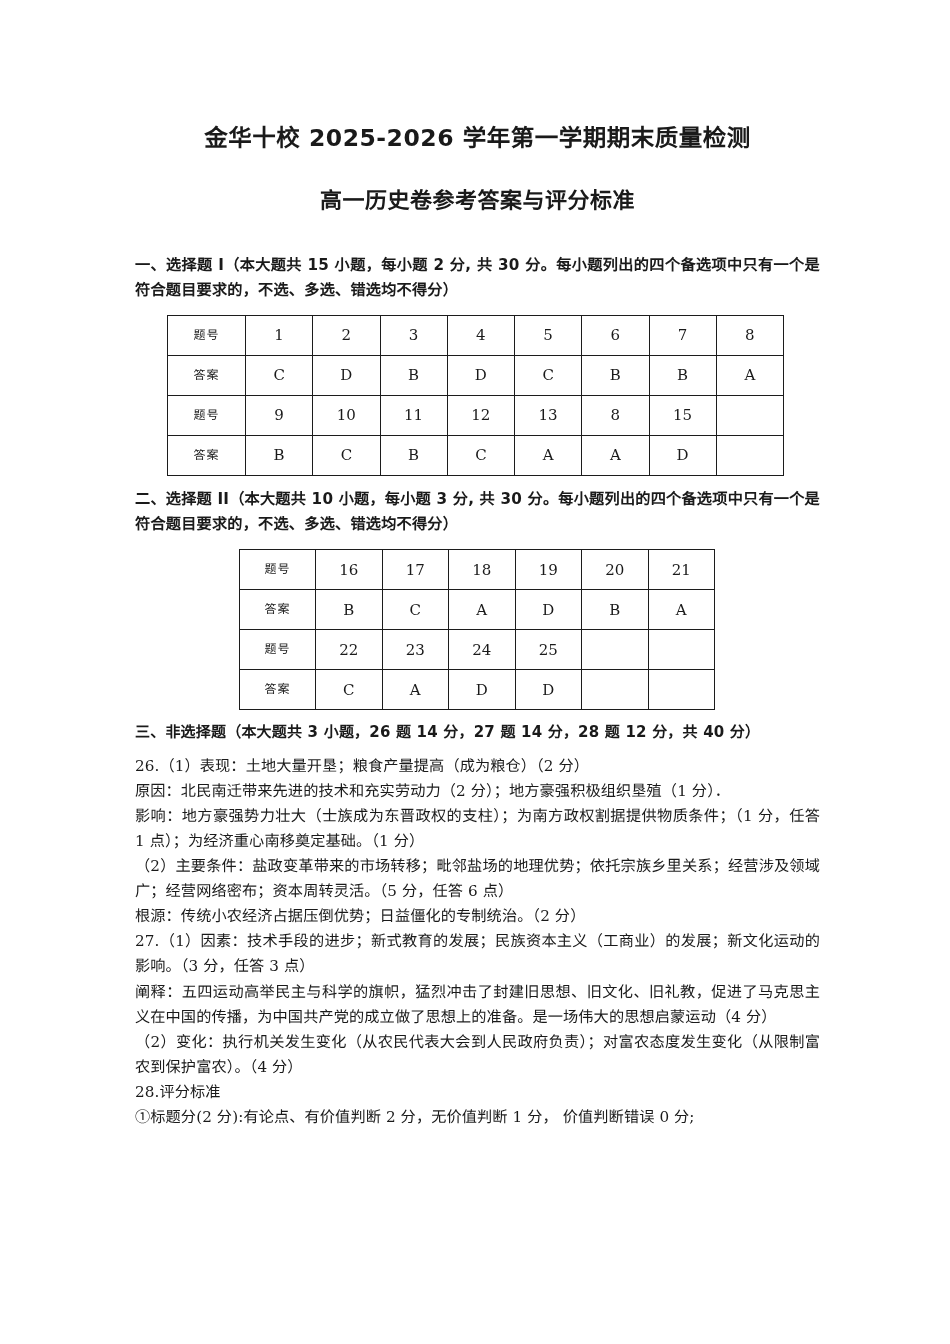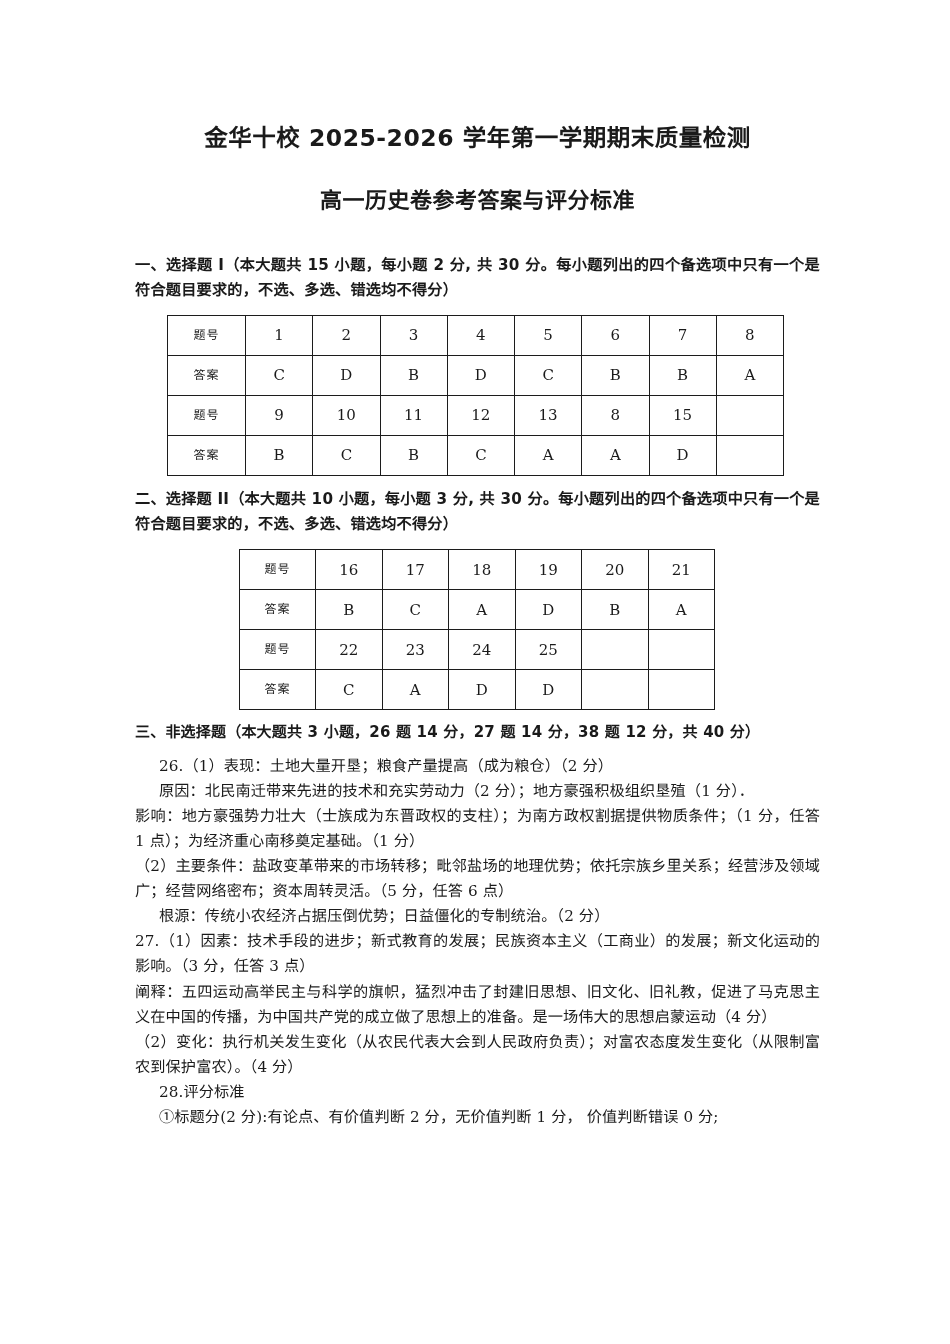--- a/index.html
+++ b/index.html
@@ -101,21 +101,21 @@
   .answers-body { padding-top: 9px; }
   .answer-line {
     font-family: "DejaVu Serif", "Liberation Serif", serif;
     font-size: 15.2px;
     line-height: 25.1px;
     margin: 0;
     text-align: justify;
     text-justify: inter-ideograph;
     letter-spacing: 0.1px;
   }
-  .answer-line.nowrap { white-space: nowrap; margin-left: 24px; }
+  .answer-line.nowrap { white-space: nowrap; }
 </style>
 </head>
 <body>
 
 <div class="page">
 
   <h1 class="doc-title">金华十校 2025-2026 学年第一学期期末质量检测</h1>
   <h2 class="doc-subtitle">高一历史卷参考答案与评分标准</h2>
 
   <p class="section-heading" id="sec1-heading">一、选择题 I（本大题共 15 小题，每小题 2 分, 共 30 分。每小题列出的四个备选项中只有一个是符合题目要求的，不选、多选、错选均不得分）</p>
@@ -229,21 +229,21 @@
           <td>A</td>
           <td>D</td>
           <td>D</td>
           <td></td>
           <td></td>
         </tr>
       </tbody>
     </table>
   </div>
 
-  <p class="section-heading" id="sec3-heading">三、非选择题（本大题共 3 小题，26 题 14 分，27 题 14 分，38 题 12 分，共 40 分）</p>
+  <p class="section-heading" id="sec3-heading">三、非选择题（本大题共 3 小题，26 题 14 分，27 题 14 分，28 题 12 分，共 40 分）</p>
 
   <div class="answers-body">
     <p class="answer-line nowrap">26.（1）表现：土地大量开垦；粮食产量提高（成为粮仓）（2 分）</p>
     <p class="answer-line nowrap">原因：北民南迁带来先进的技术和充实劳动力（2 分）；地方豪强积极组织垦殖（1 分）．</p>
     <p class="answer-line">影响：地方豪强势力壮大（士族成为东晋政权的支柱）；为南方政权割据提供物质条件；（1 分，任答 1 点）；为经济重心南移奠定基础。（1 分）</p>
     <p class="answer-line">（2）主要条件：盐政变革带来的市场转移；毗邻盐场的地理优势；依托宗族乡里关系；经营涉及领域广；经营网络密布；资本周转灵活。（5 分，任答 6 点）</p>
     <p class="answer-line nowrap">根源：传统小农经济占据压倒优势；日益僵化的专制统治。（2 分）</p>
     <p class="answer-line">27.（1）因素：技术手段的进步；新式教育的发展；民族资本主义（工商业）的发展；新文化运动的影响。（3 分，任答 3 点）</p>
     <p class="answer-line">阐释：五四运动高举民主与科学的旗帜，猛烈冲击了封建旧思想、旧文化、旧礼教，促进了马克思主义在中国的传播，为中国共产党的成立做了思想上的准备。是一场伟大的思想启蒙运动（4 分）</p>
     <p class="answer-line">（2）变化：执行机关发生变化（从农民代表大会到人民政府负责）；对富农态度发生变化（从限制富农到保护富农）。（4 分）</p>

